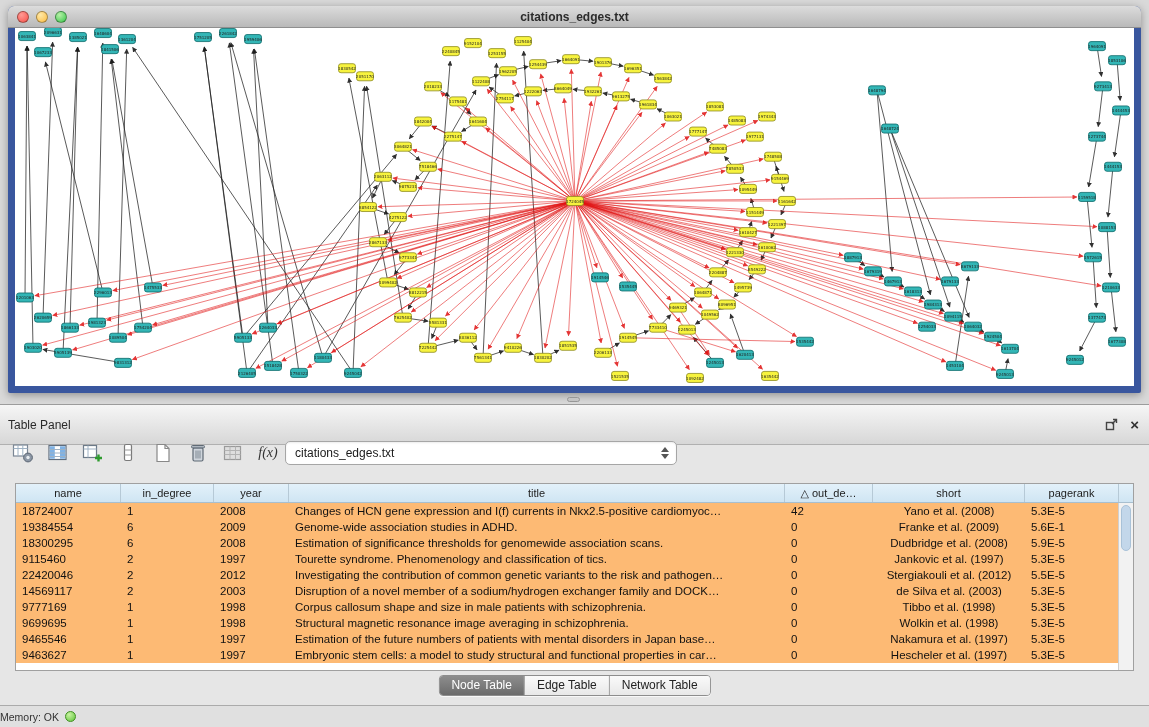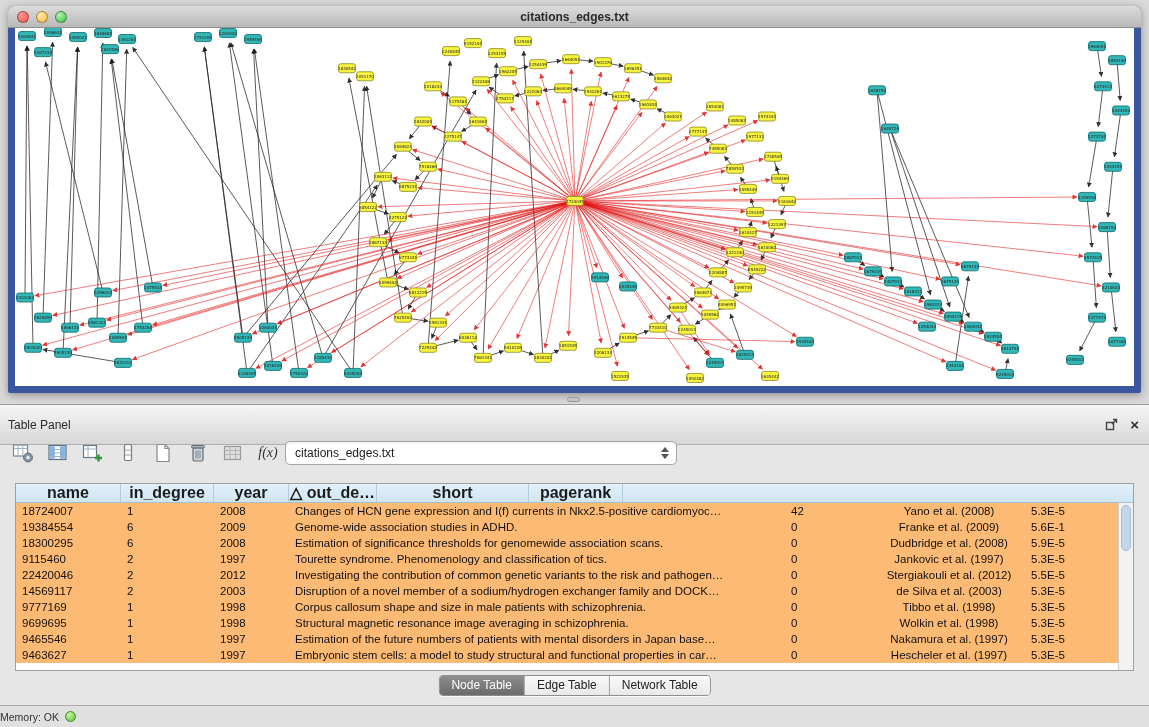--- a/index.html
+++ b/index.html
@@ -52,22 +52,22 @@
   .combo-arrows { width:18px; display:flex; flex-direction:column; align-items:center; gap:2px; padding-right:4px; }
   .tri-up { width:0; height:0; border-left:4px solid transparent; border-right:4px solid transparent;
             border-bottom:5px solid #555; }
   .tri-dn { width:0; height:0; border-left:4px solid transparent; border-right:4px solid transparent;
             border-top:5px solid #555; }
 
   .grid-wrap { position:absolute; left:15px; right:15px; top:78px; height:188px; background:#fff;
                border:1px solid #a0a0a0; overflow:hidden; }
   .grid-header { display:flex; height:19px; background:linear-gradient(#e3f1fa,#cfe5f3);
                  border-bottom:1px solid #a8bfcf; }
-  .th { font-size:16px; color:#1c1c1c; text-align:center; line-height:18px;
-        border-right:1px solid #b6c9d6; overflow:hidden; white-space:nowrap;font-weight:bold; }
+  .th { font-size:11px; color:#1c1c1c; text-align:center; line-height:18px;
+        border-right:1px solid #b6c9d6; overflow:hidden; white-space:nowrap; }
   .grid-body { position:relative; }
   .grid-row { display:flex; height:16px; background:#fdba74; }
   .td { font-size:11.5px; color:#111; line-height:16px; padding-left:6px; overflow:hidden;
         white-space:nowrap; }
   .c0{width:105px}.c1{width:93px}.c2{width:75px}.c3{width:496px}.c4{width:88px}.c5{width:152px; text-align:center; padding-left:0;}.c6{width:94px}
   .vscroll { position:absolute; right:0; top:19px; bottom:0; width:15px; background:#f2f2f2;
              border-left:1px solid #cfcfcf; }
   .vthumb { position:absolute; left:2px; right:2px; top:2px; height:46px; border-radius:5px;
             background:#c3d7ea; border:1px solid #a9c2d8; }
 
@@ -960,20 +960,21 @@
         <span class="tri-up"></span>
           <span class="tri-dn"></span>
       </span>
     </div>
 
     <div class="grid-wrap">
       <div class="grid-header">
           <div class="th c0">name</div>
           <div class="th c1">in_degree</div>
           <div class="th c2">year</div>
+          <div class="th c3">title</div>
           <div class="th c4">△ out_de…</div>
           <div class="th c5">short</div>
           <div class="th c6">pagerank</div>
         </div>
       <div class="grid-body">
           <div class="grid-row">
             <div class="td c0">18724007</div>
             <div class="td c1">1</div>
             <div class="td c2">2008</div>
             <div class="td c3">Changes of HCN gene expression and I(f) currents in Nkx2.5-positive cardiomyoc…</div>

